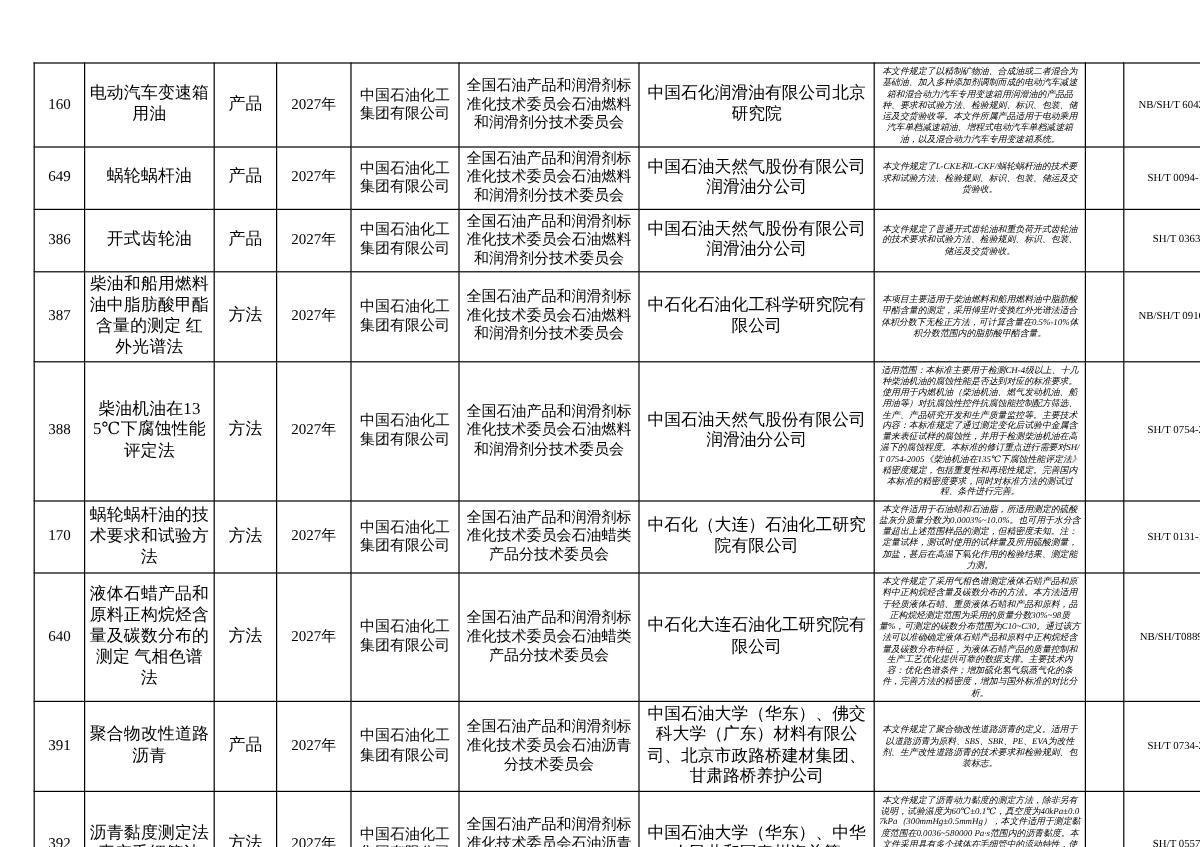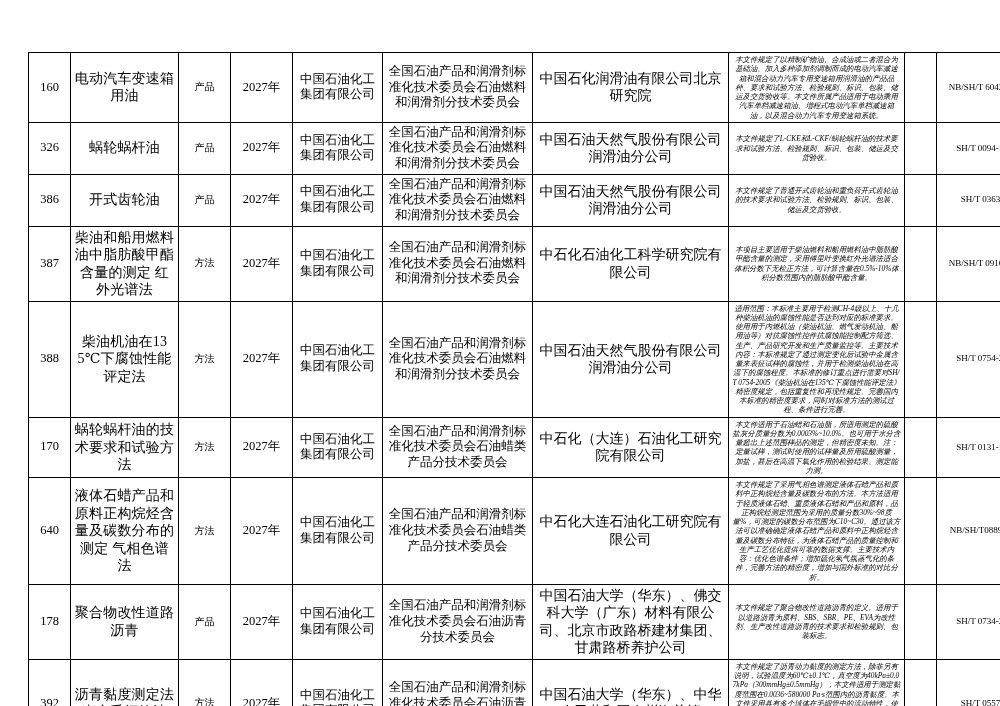--- a/index.html
+++ b/index.html
@@ -36,21 +36,21 @@
   col.c-year{width:62px;}
   col.c-owner{width:90px;}
   col.c-tc{width:150px;}
   col.c-unit{width:196px;}
   col.c-scope{width:176px;}
   col.c-blank{width:32px;}
   col.c-code{width:100px;}
 
   td.no{font-size:12.5px;}
   td.name{font-size:14px;letter-spacing:.2px;}
-  td.type{font-size:10px;}
+  td.type{font-size:14px;}
   td.year{font-size:12.5px;}
   td.owner{font-size:12.5px;line-height:1.3;margin-top:25px;}
   td.tc{font-size:12.5px;line-height:1.3;}
   td.unit{font-size:14px;line-height:1.35;}
   td.scope{font-size:7.4px;line-height:1.35;text-align:left;padding:3px 4px;font-style:italic;}
   td.blank{}
   td.code{font-size:9px;font-family:"Liberation Serif",serif;line-height:1.3;}
 </style>
 </head>
 <body>
@@ -76,21 +76,21 @@
         <td class="type">产品</td>
         <td class="year">2027年</td>
         <td class="owner">中国石油化工集团有限公司</td>
         <td class="tc">全国石油产品和润滑剂标准化技术委员会石油燃料和润滑剂分技术委员会</td>
         <td class="unit">中国石化润滑油有限公司北京研究院</td>
         <td class="scope">本文件规定了以精制矿物油、合成油或二者混合为基础油、加入多种添加剂调制而成的电动汽车减速箱和混合动力汽车专用变速箱用润滑油的产品品种、要求和试验方法、检验规则、标识、包装、储运及交货验收等。本文件所属产品适用于电动乘用汽车单档减速箱油、增程式电动汽车单档减速箱油，以及混合动力汽车专用变速箱系统。</td>
         <td class="blank"></td>
         <td class="code">NB/SH/T 6042-2021</td>
       </tr>
       <tr>
-        <td class="no">326</td>
+        <td class="no">649</td>
         <td class="name">蜗轮蜗杆油</td>
         <td class="type">产品</td>
         <td class="year">2027年</td>
         <td class="owner">中国石油化工集团有限公司</td>
         <td class="tc">全国石油产品和润滑剂标准化技术委员会石油燃料和润滑剂分技术委员会</td>
         <td class="unit">中国石油天然气股份有限公司润滑油分公司</td>
         <td class="scope">本文件规定了L-CKE和L-CKF/蜗轮蜗杆油的技术要求和试验方法、检验规则、标识、包装、储运及交货验收。</td>
         <td class="blank"></td>
         <td class="code">SH/T 0094-1991</td>
       </tr>
@@ -148,21 +148,21 @@
         <td class="type">方法</td>
         <td class="year">2027年</td>
         <td class="owner">中国石油化工集团有限公司</td>
         <td class="tc">全国石油产品和润滑剂标准化技术委员会石油蜡类产品分技术委员会</td>
         <td class="unit">中石化大连石油化工研究院有限公司</td>
         <td class="scope">本文件规定了采用气相色谱测定液体石蜡产品和原料中正构烷烃含量及碳数分布的方法。本方法适用于轻质液体石蜡、重质液体石蜡和产品和原料，品正构烷烃测定范围为采用的质量分数30%~98质量%，可测定的碳数分布范围为C10~C30。通过该方法可以准确确定液体石蜡产品和原料中正构烷烃含量及碳数分布特征，为液体石蜡产品的质量控制和生产工艺优化提供可靠的数据支撑。主要技术内容：优化色谱条件；增加硫化氢气氛蒸气化的条件，完善方法的精密度，增加与国外标准的对比分析。</td>
         <td class="blank"></td>
         <td class="code">NB/SH/T0889-2014</td>
       </tr>
       <tr>
-        <td class="no">178</td>
+        <td class="no">391</td>
         <td class="name">聚合物改性道路沥青</td>
         <td class="type">产品</td>
         <td class="year">2027年</td>
         <td class="owner">中国石油化工集团有限公司</td>
         <td class="tc">全国石油产品和润滑剂标准化技术委员会石油沥青分技术委员会</td>
         <td class="unit">中国石油大学（华东）、佛交科大学（广东）材料有限公司、北京市政路桥建材集团、甘肃路桥养护公司</td>
         <td class="scope">本文件规定了聚合物改性道路沥青的定义。适用于以道路沥青为原料、SBS、SBR、PE、EVA为改性剂、生产改性道路沥青的技术要求和检验规则、包装标志。</td>
         <td class="blank"></td>
         <td class="code">SH/T 0734-2003</td>
       </tr>

